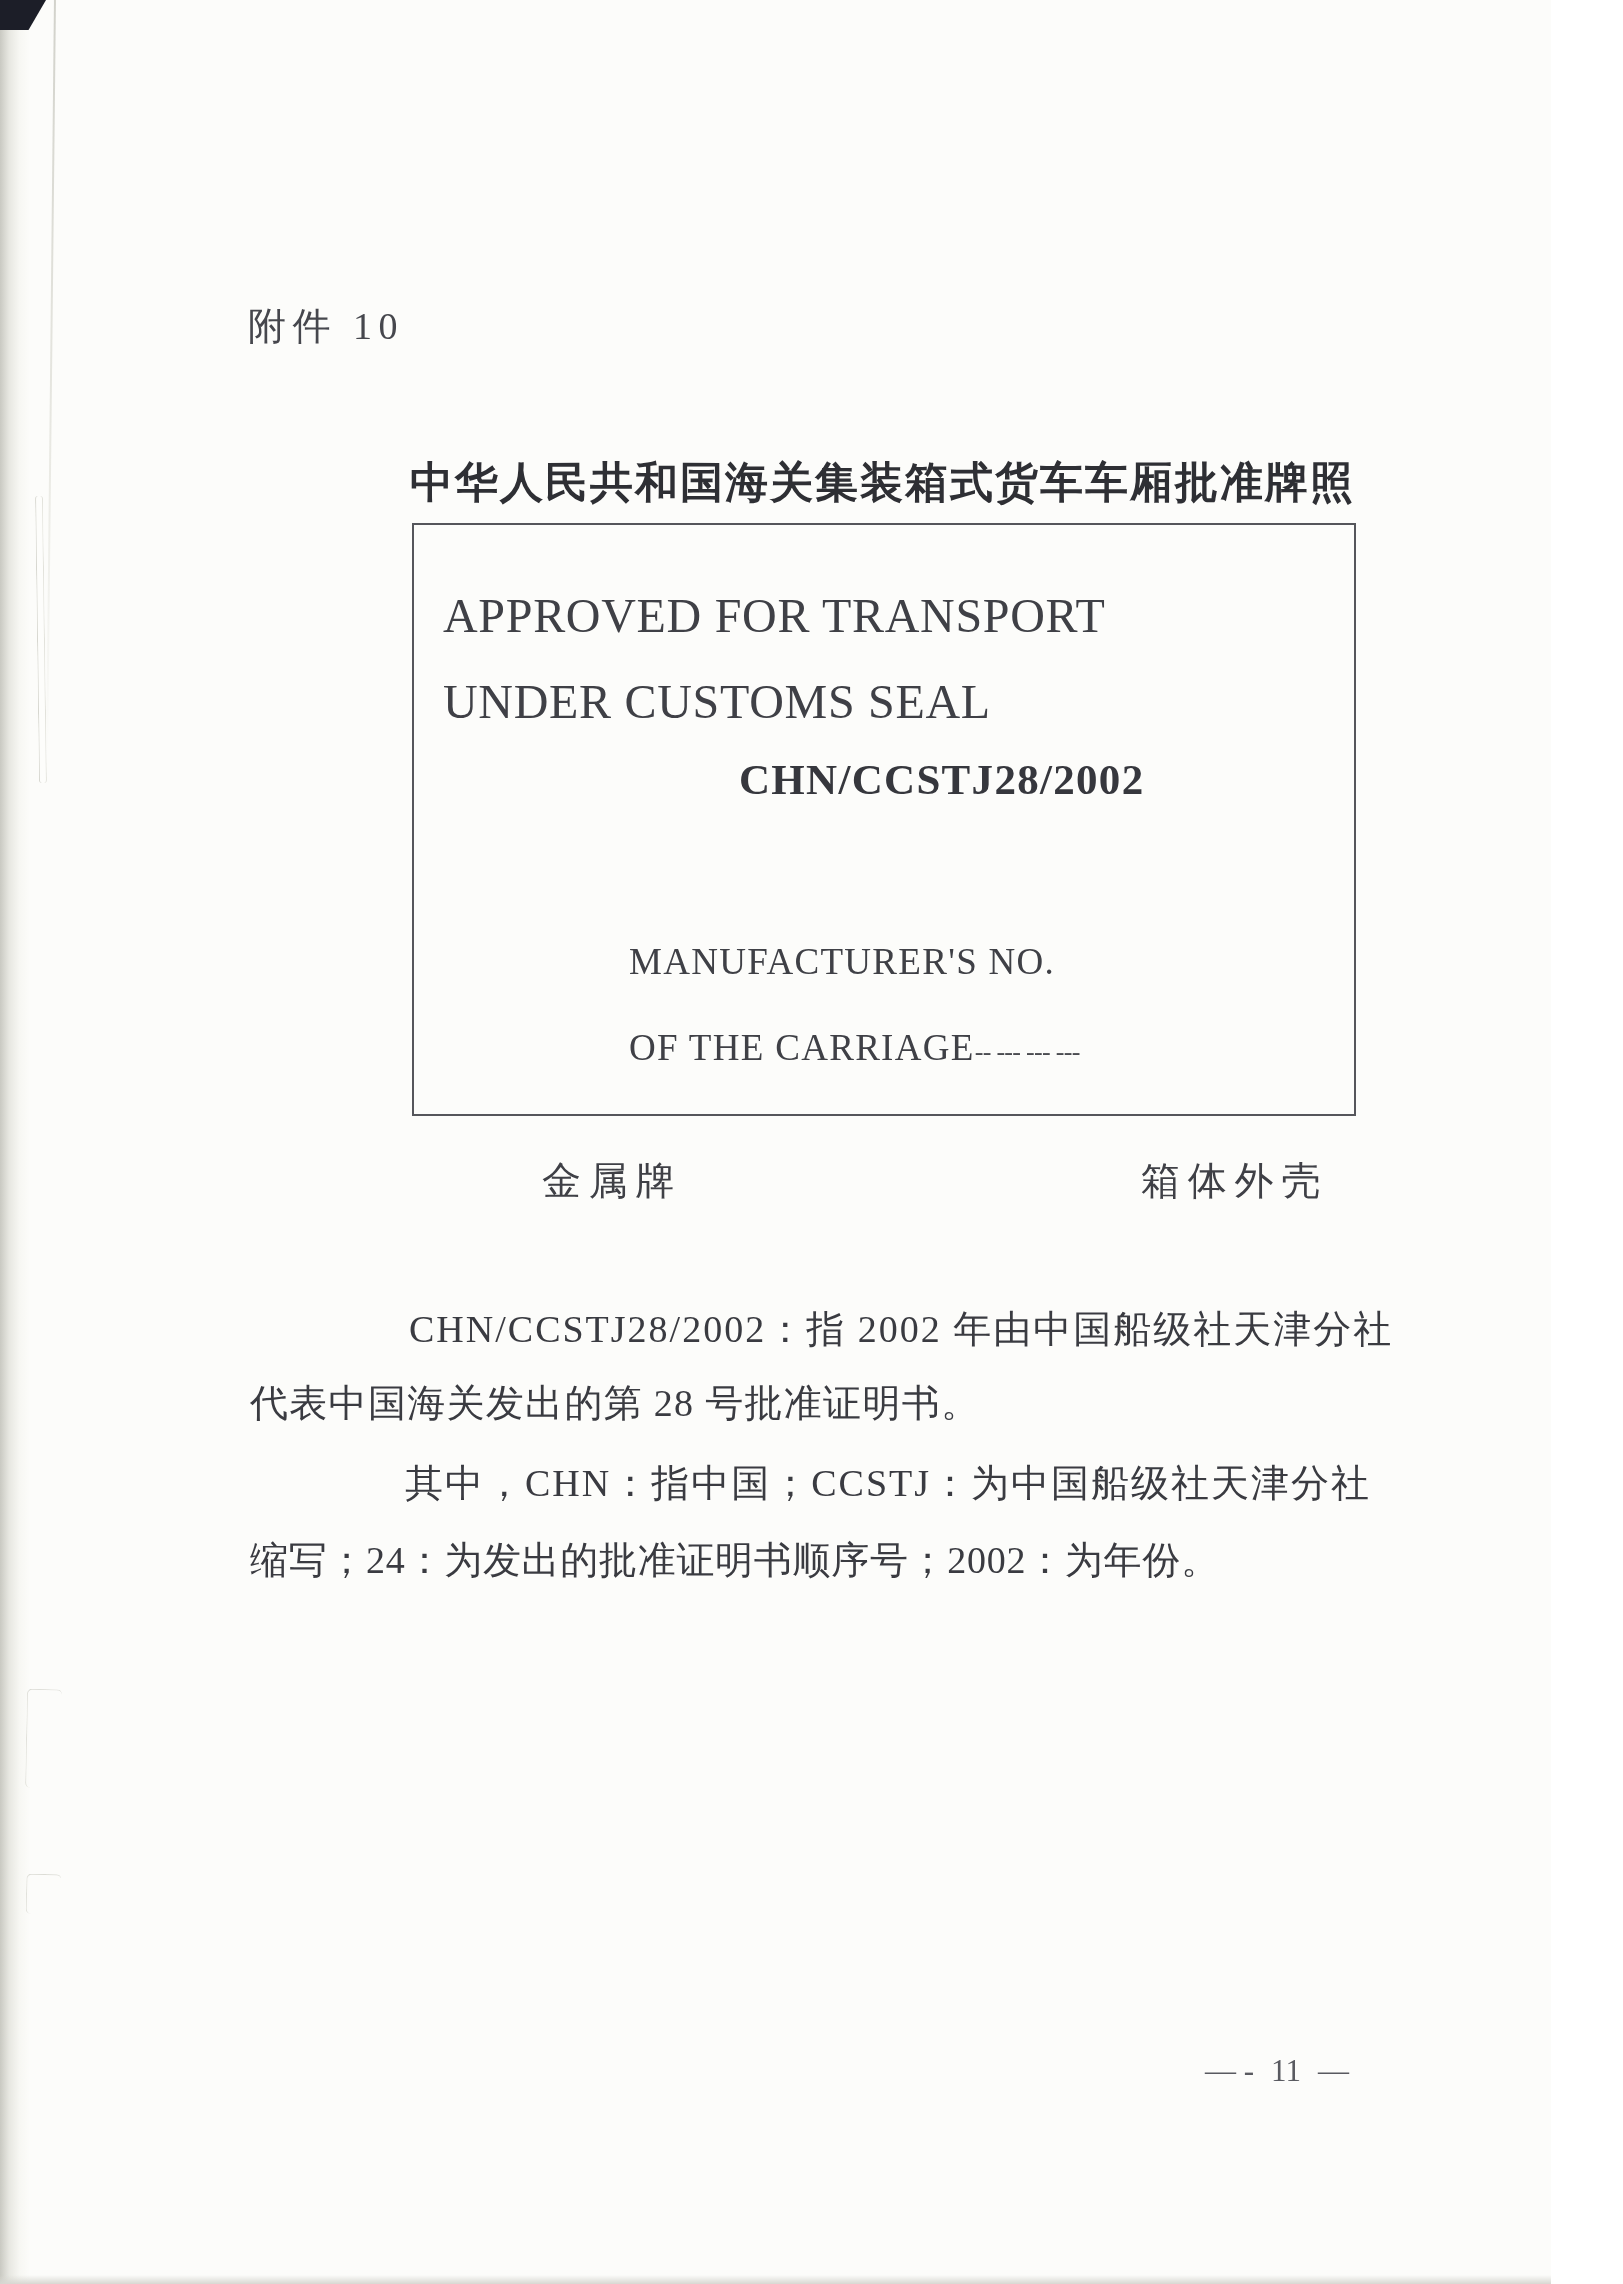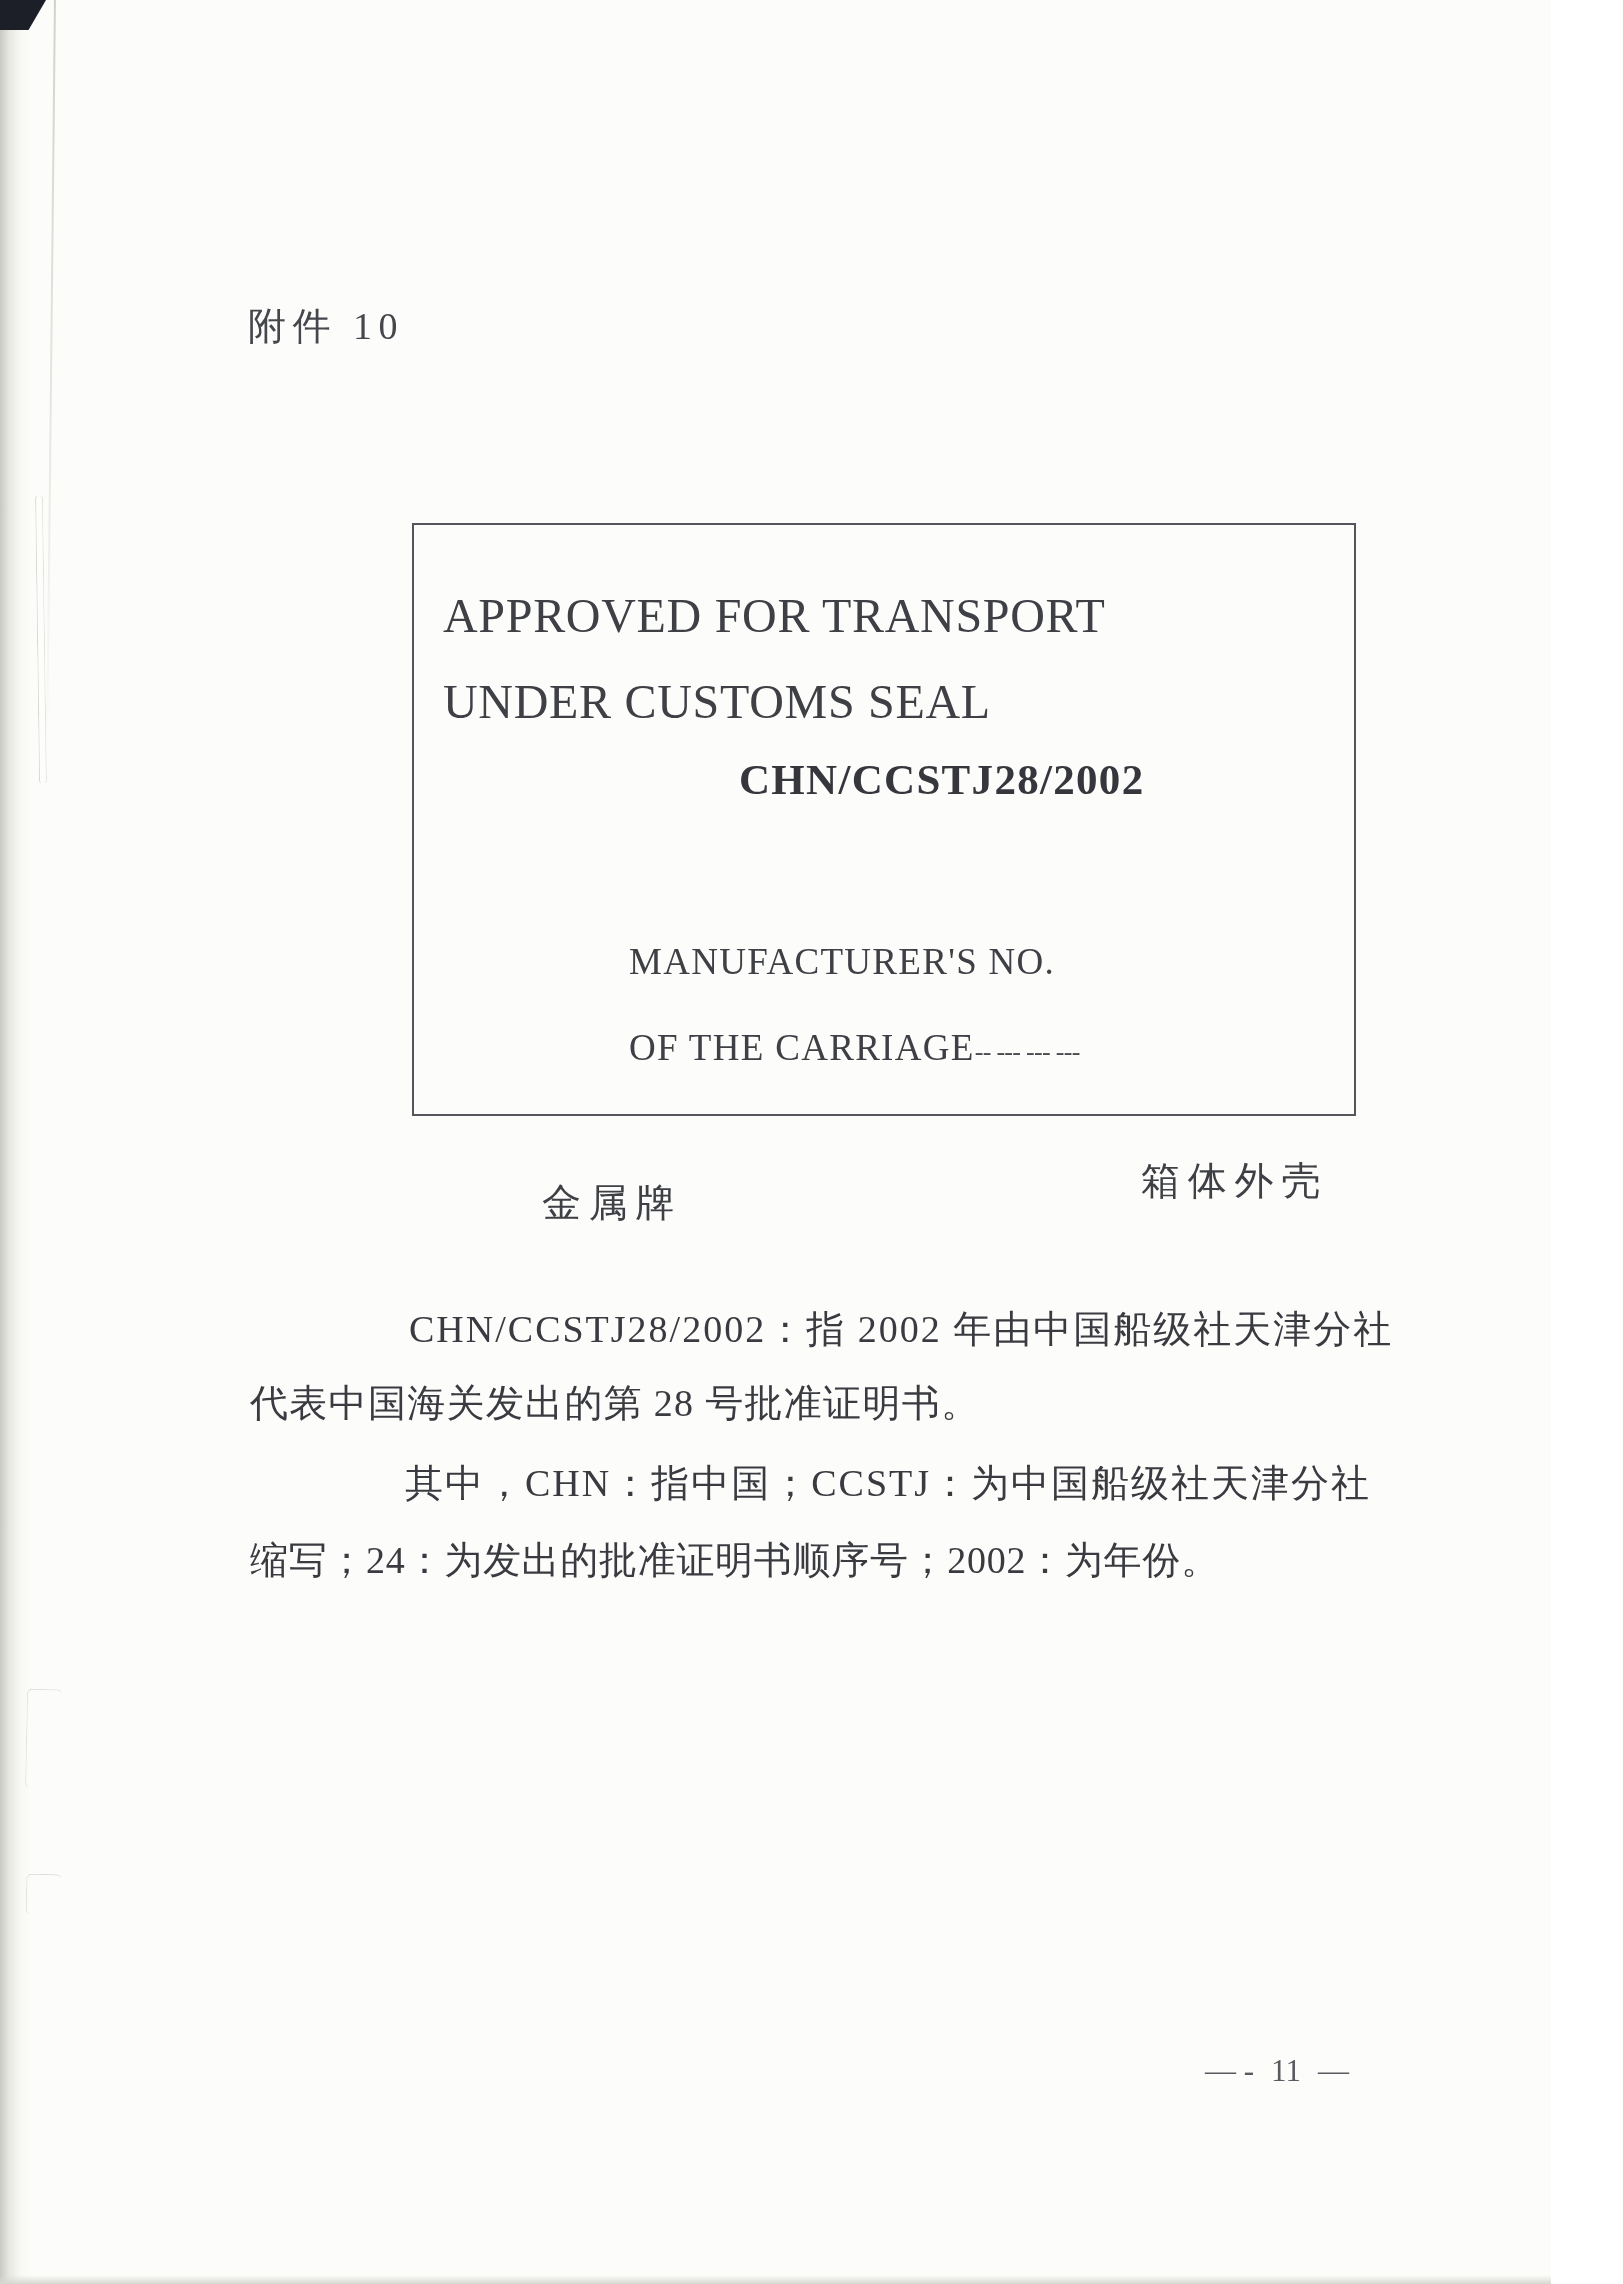--- a/index.html
+++ b/index.html
@@ -131,21 +131,21 @@
     color:#4a4b50;
   }
   .caption{
     position:absolute;
     top:1154px;
     font-size:39px;
     letter-spacing:7.8px;
     color:#3f4046;
     white-space:nowrap;
   }
-  .caption-left{left:542px;margin-top:22px;}
+  .caption-left{left:542px;}
   .caption-right{left:1141px;text-align:center;}
 
   .body-line{
     position:absolute;
     font-size:38px;
     color:#3a3b41;
     white-space:nowrap;
   }
   .p1l1{left:409px;top:1304px;letter-spacing:2px;}
   .p1l2{left:250px;top:1378px;letter-spacing:1.3px;}
@@ -171,20 +171,21 @@
   <div class="scan-edge-left"></div>
   <div class="scan-edge-bottom"></div>
   <div class="corner-mark"></div>
   <div class="crease-top"></div>
   <div class="crease-mid"></div>
   <div class="staple-mark staple-a"></div>
   <div class="staple-mark staple-b"></div>
 
   <div class="attachment-label">附件 10</div>
 
+  <div class="doc-title">中华人民共和国海关集装箱式货车车厢批准牌照</div>
 
   <div class="plate-box">
     <div class="plate-line plate-under">UNDER CUSTOMS SEAL</div>
     <div class="plate-line plate-approved">APPROVED FOR TRANSPORT</div>
     <div class="plate-line plate-number">CHN/CCSTJ28/2002</div>
     <div class="plate-line plate-mfr1">MANUFACTURER'S NO.</div>
     <div class="plate-line plate-mfr2">
       <span>OF THE CARRIAGE</span><span class="carriage-dashes">-- --- --- ---</span>
     </div>
   </div>

